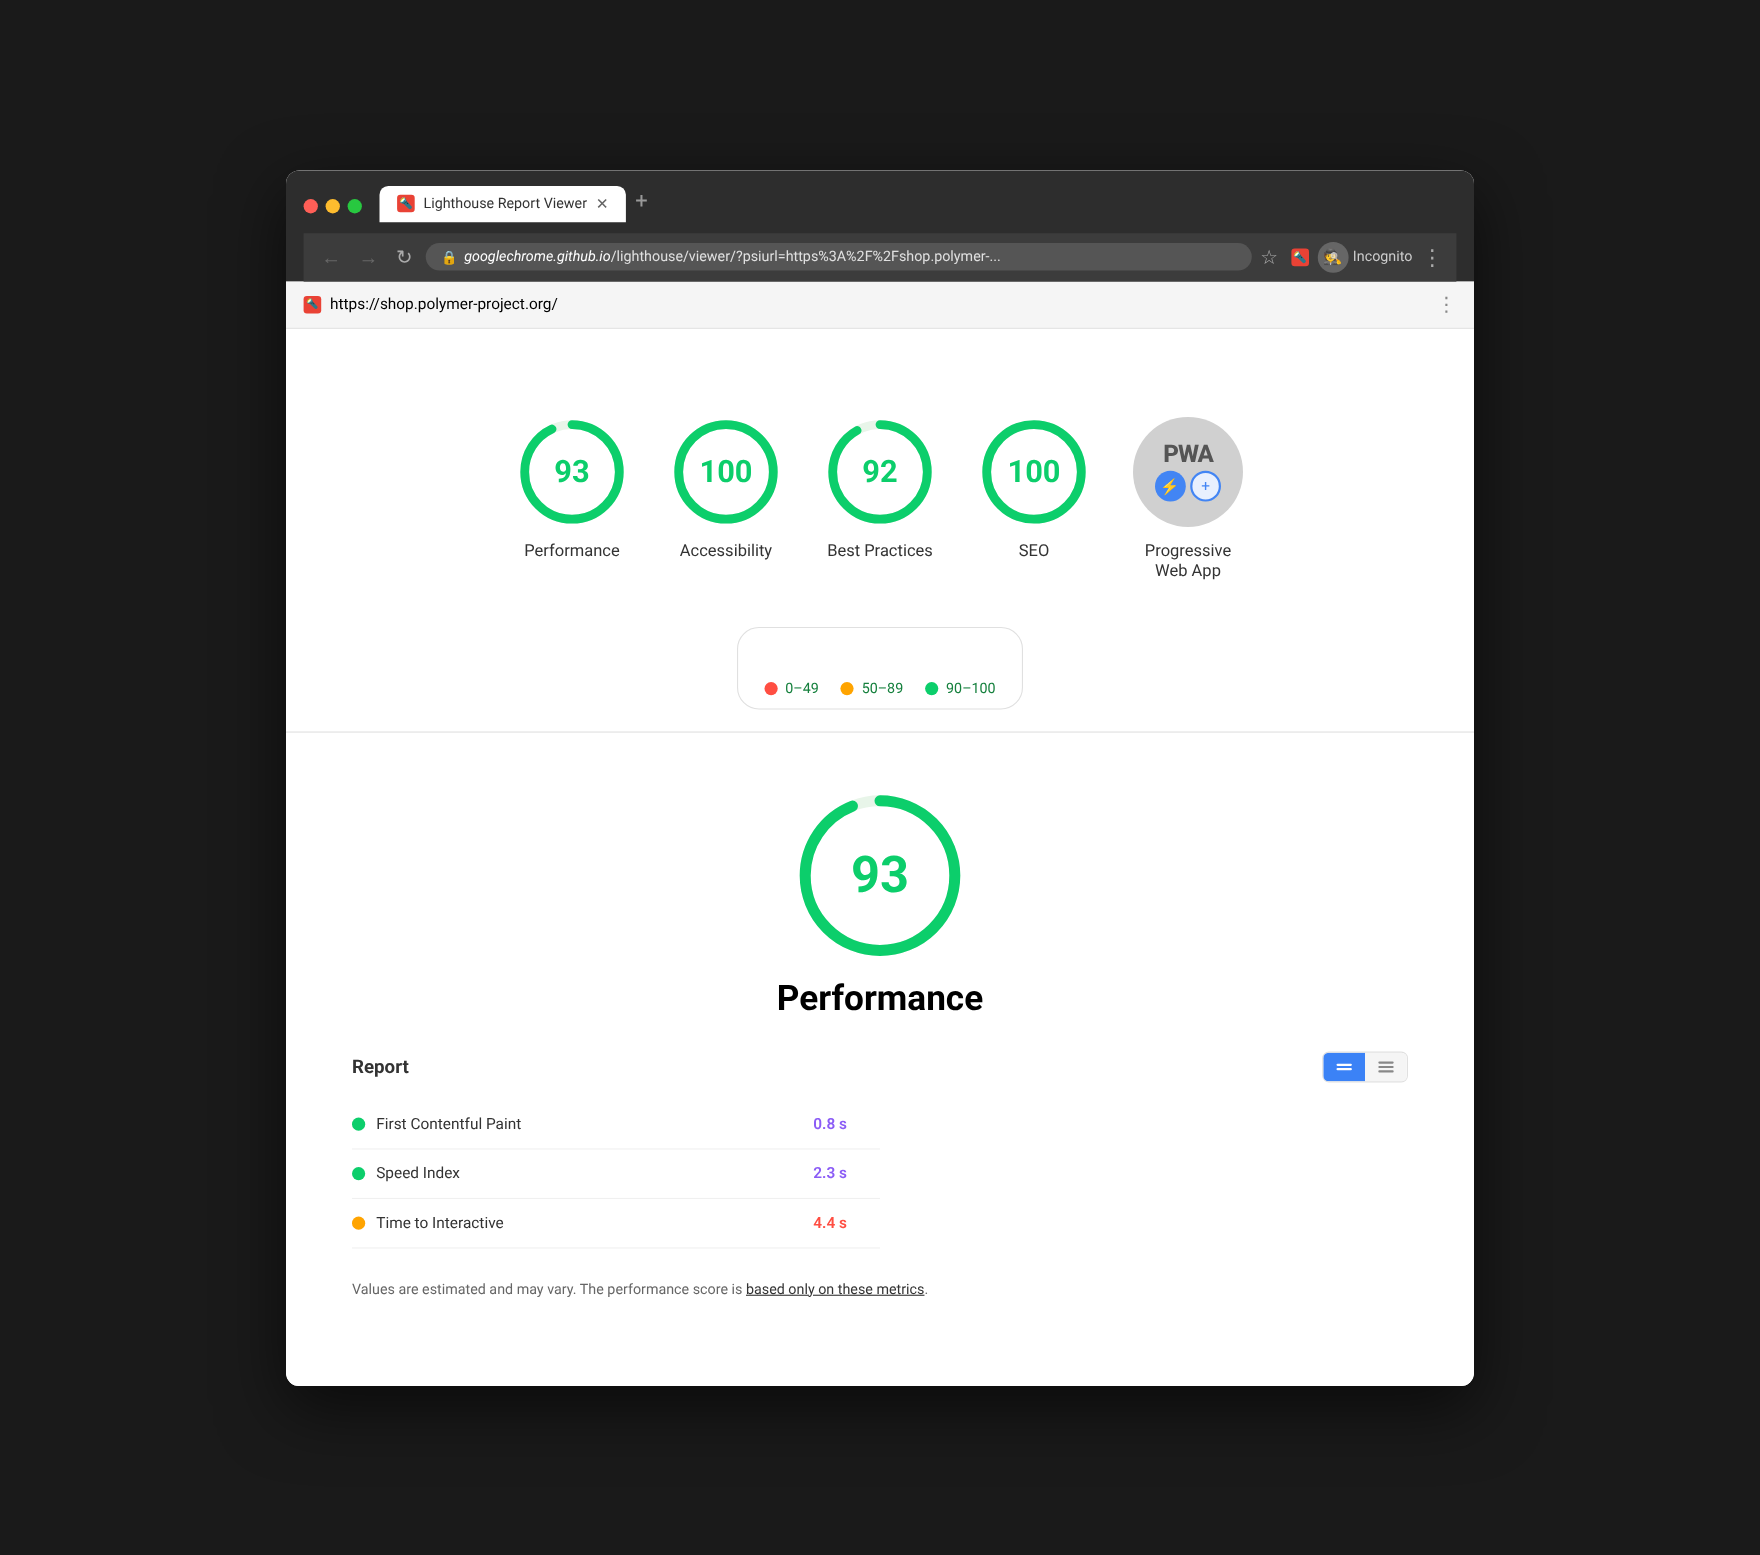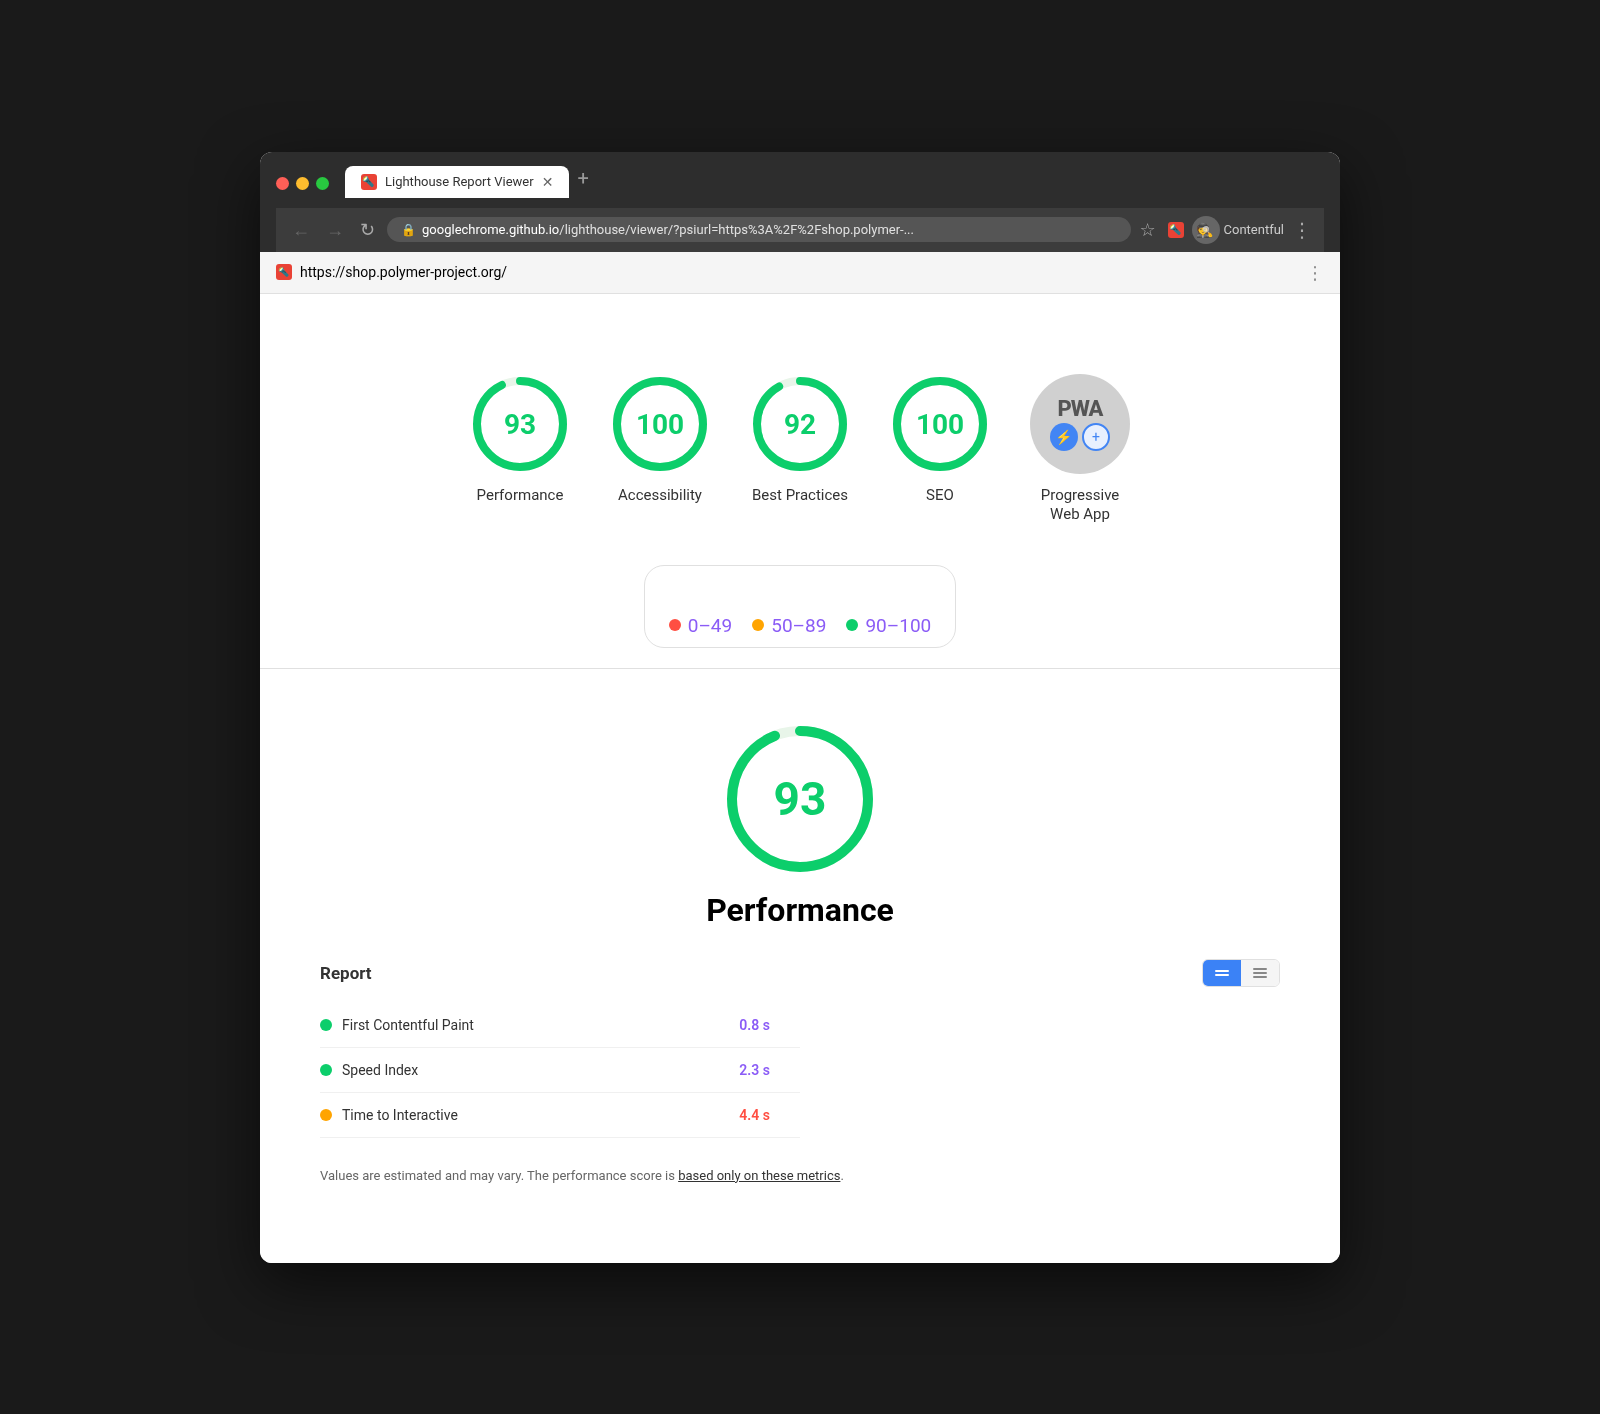--- a/index.html
+++ b/index.html
@@ -123,21 +123,21 @@
 
     .lock-icon {
       color: #aaa;
       font-size: 12px;
     }
 
     .address-text {
       font-size: 13px;
       color: #e0e0e0;
     }
-    .address-text .domain { color: #fff; }
+    .address-text .domain { color: #fff; font-style: italic; }
 
     .incognito-badge {
       display: flex;
       align-items: center;
       gap: 4px;
       font-size: 13px;
       color: #ccc;
     }
 
     .incognito-icon {
@@ -300,22 +300,22 @@
       padding: 10px 24px;
       display: flex;
       gap: 20px;
       align-items: center;
     }
 
     .legend-item {
       display: flex;
       align-items: center;
       gap: 7px;
-      font-size: 19px;
-      color: #8b5cf6;
+      font-size: 13px;
+      color: #15803d;
       margin-top: 38px;
     }
 
     .legend-dot {
       width: 12px;
       height: 12px;
       border-radius: 50%;
     }
 
     .legend-dot.red { background: #ff4e42; }
@@ -525,21 +525,21 @@
         <span class="address-text">
           <span class="domain">googlechrome.github.io</span><span>/lighthouse/viewer/?psiurl=https%3A%2F%2Fshop.polymer-...</span>
         </span>
       </div>
 
       <span style="color:#aaa;font-size:18px;">☆</span>
       <div class="tab-favicon" style="margin-left:4px;">🔦</div>
 
       <div class="incognito-badge">
         <div class="incognito-icon">🕵️</div>
-        <span>Contentful</span>
+        <span>Incognito</span>
       </div>
       <span style="color:#aaa;font-size:20px;cursor:pointer;">⋮</span>
     </div>
   </div>
 
   <div class="lh-url-bar">
     <div class="lh-url-favicon">🔦</div>
     <span class="lh-url-text">https://shop.polymer-project.org/</span>
     <span class="lh-url-dots">⋮</span>
   </div>

